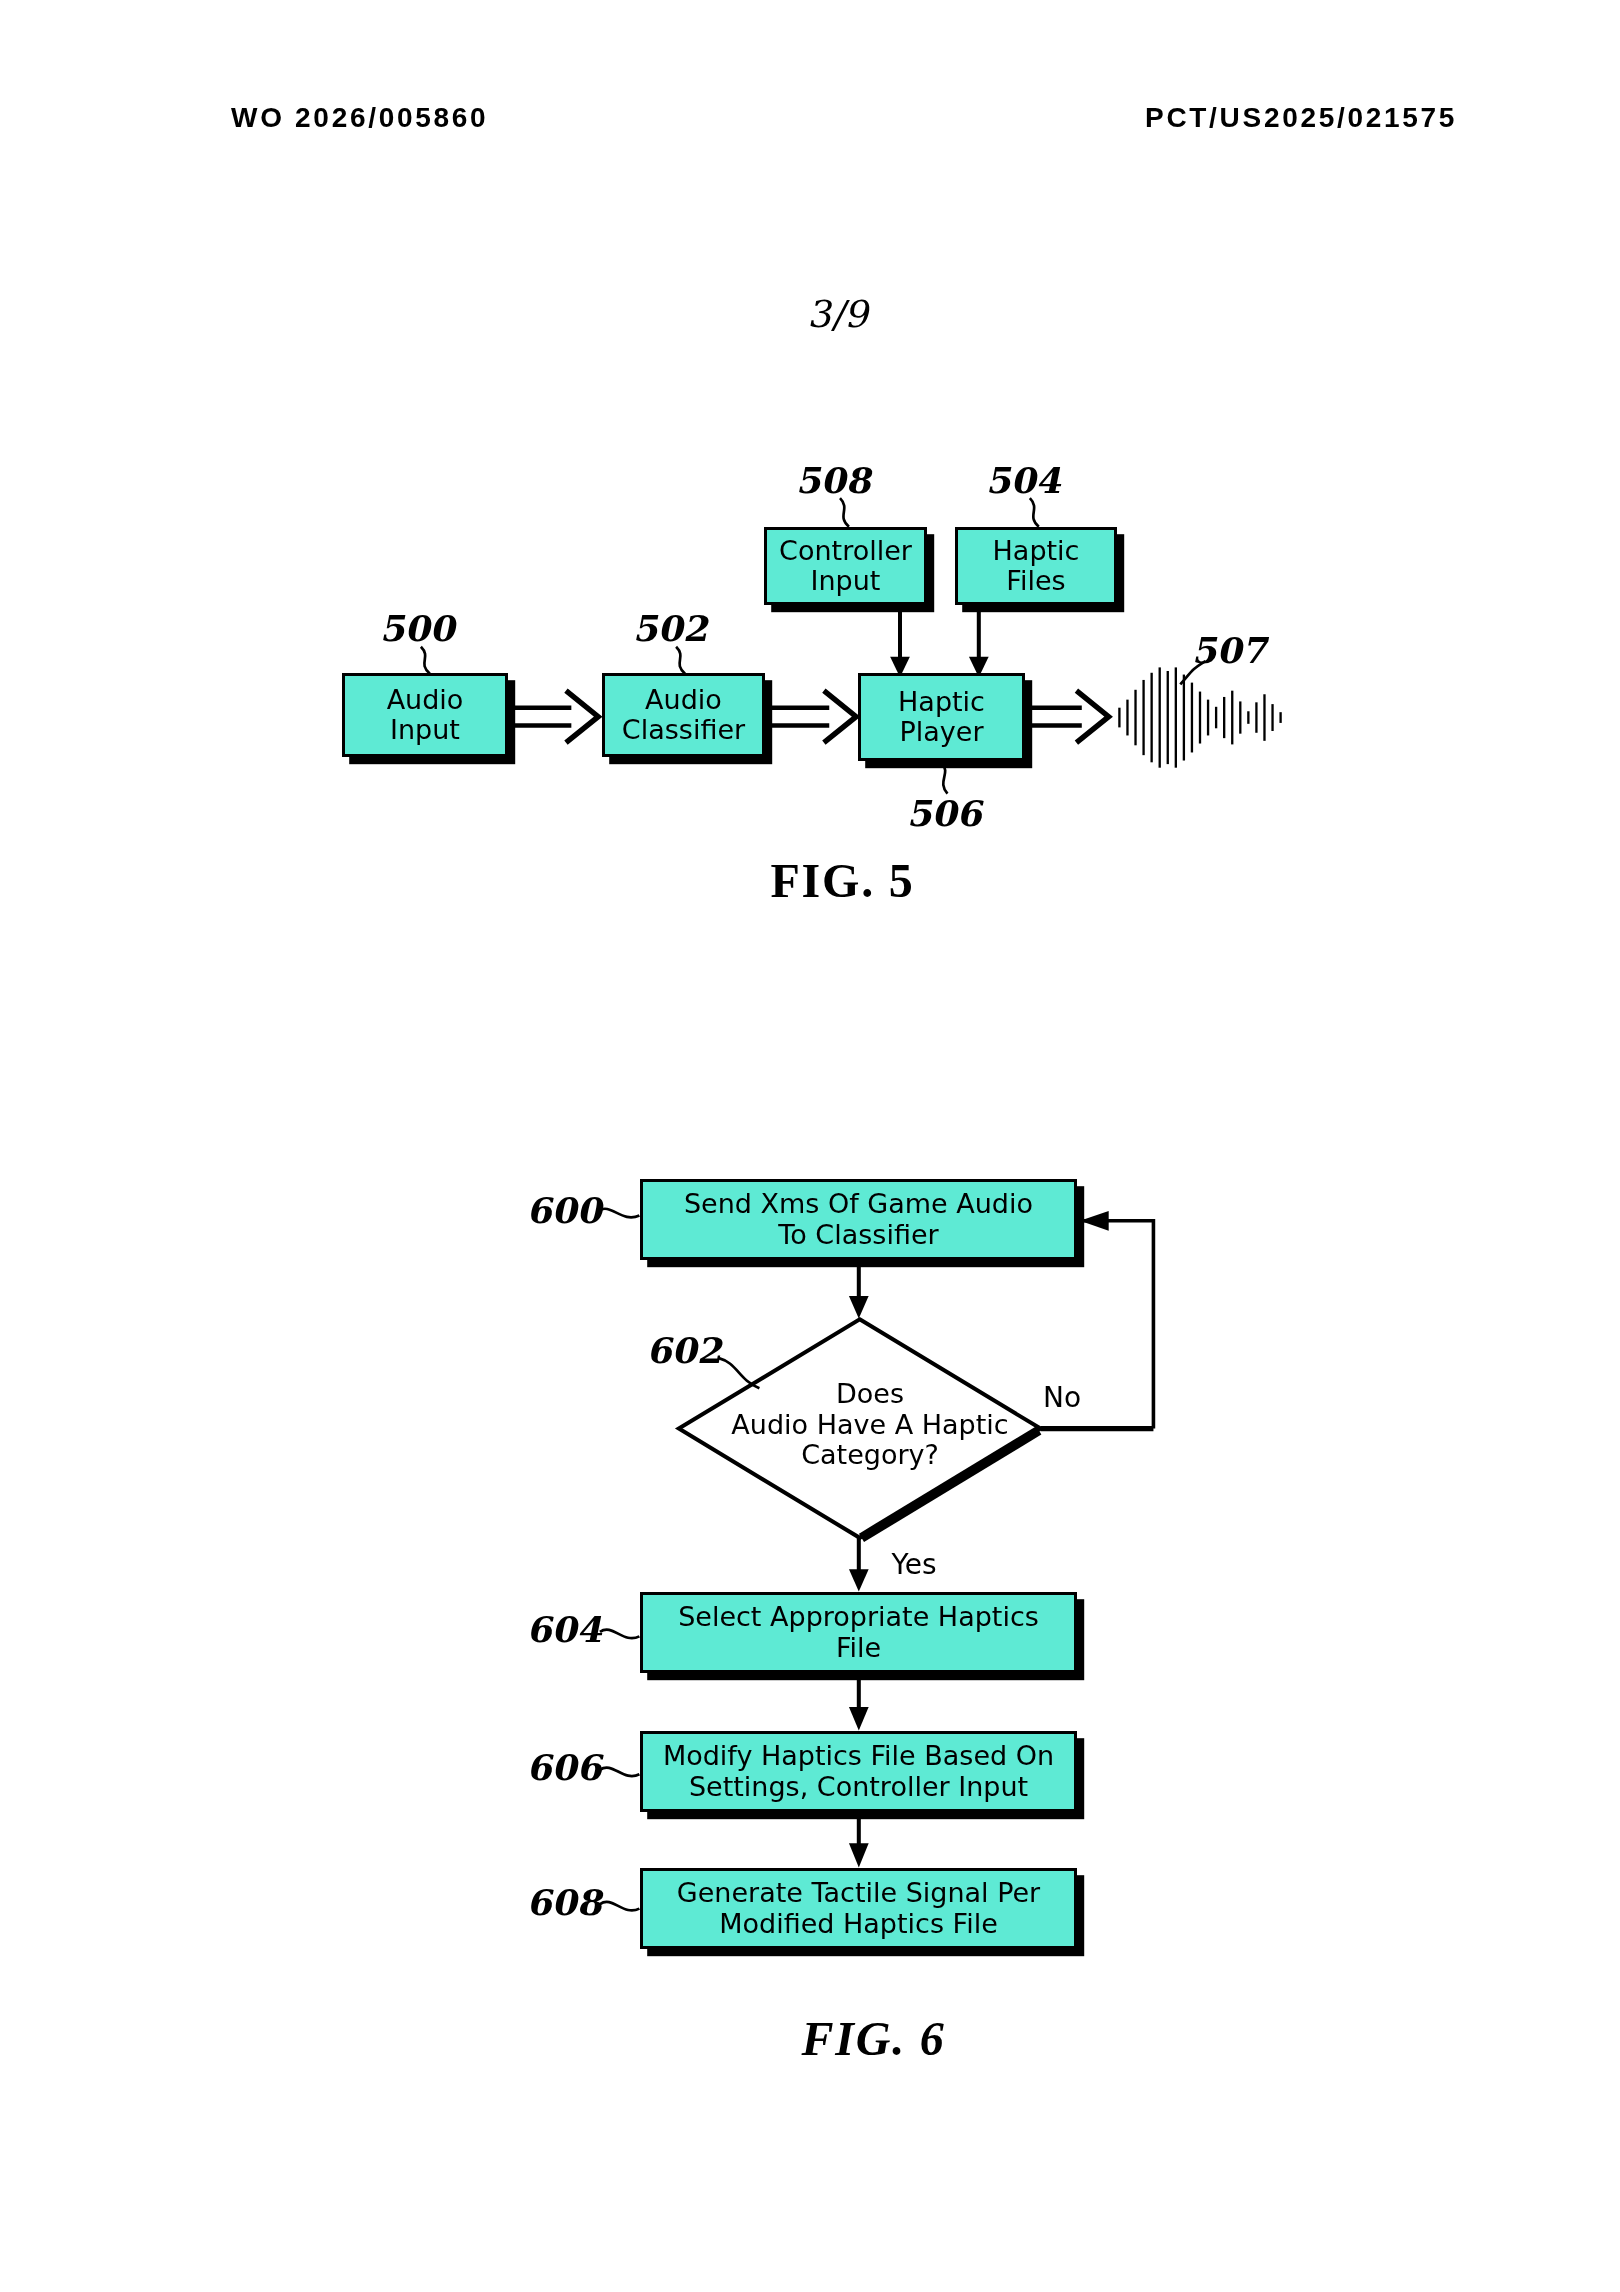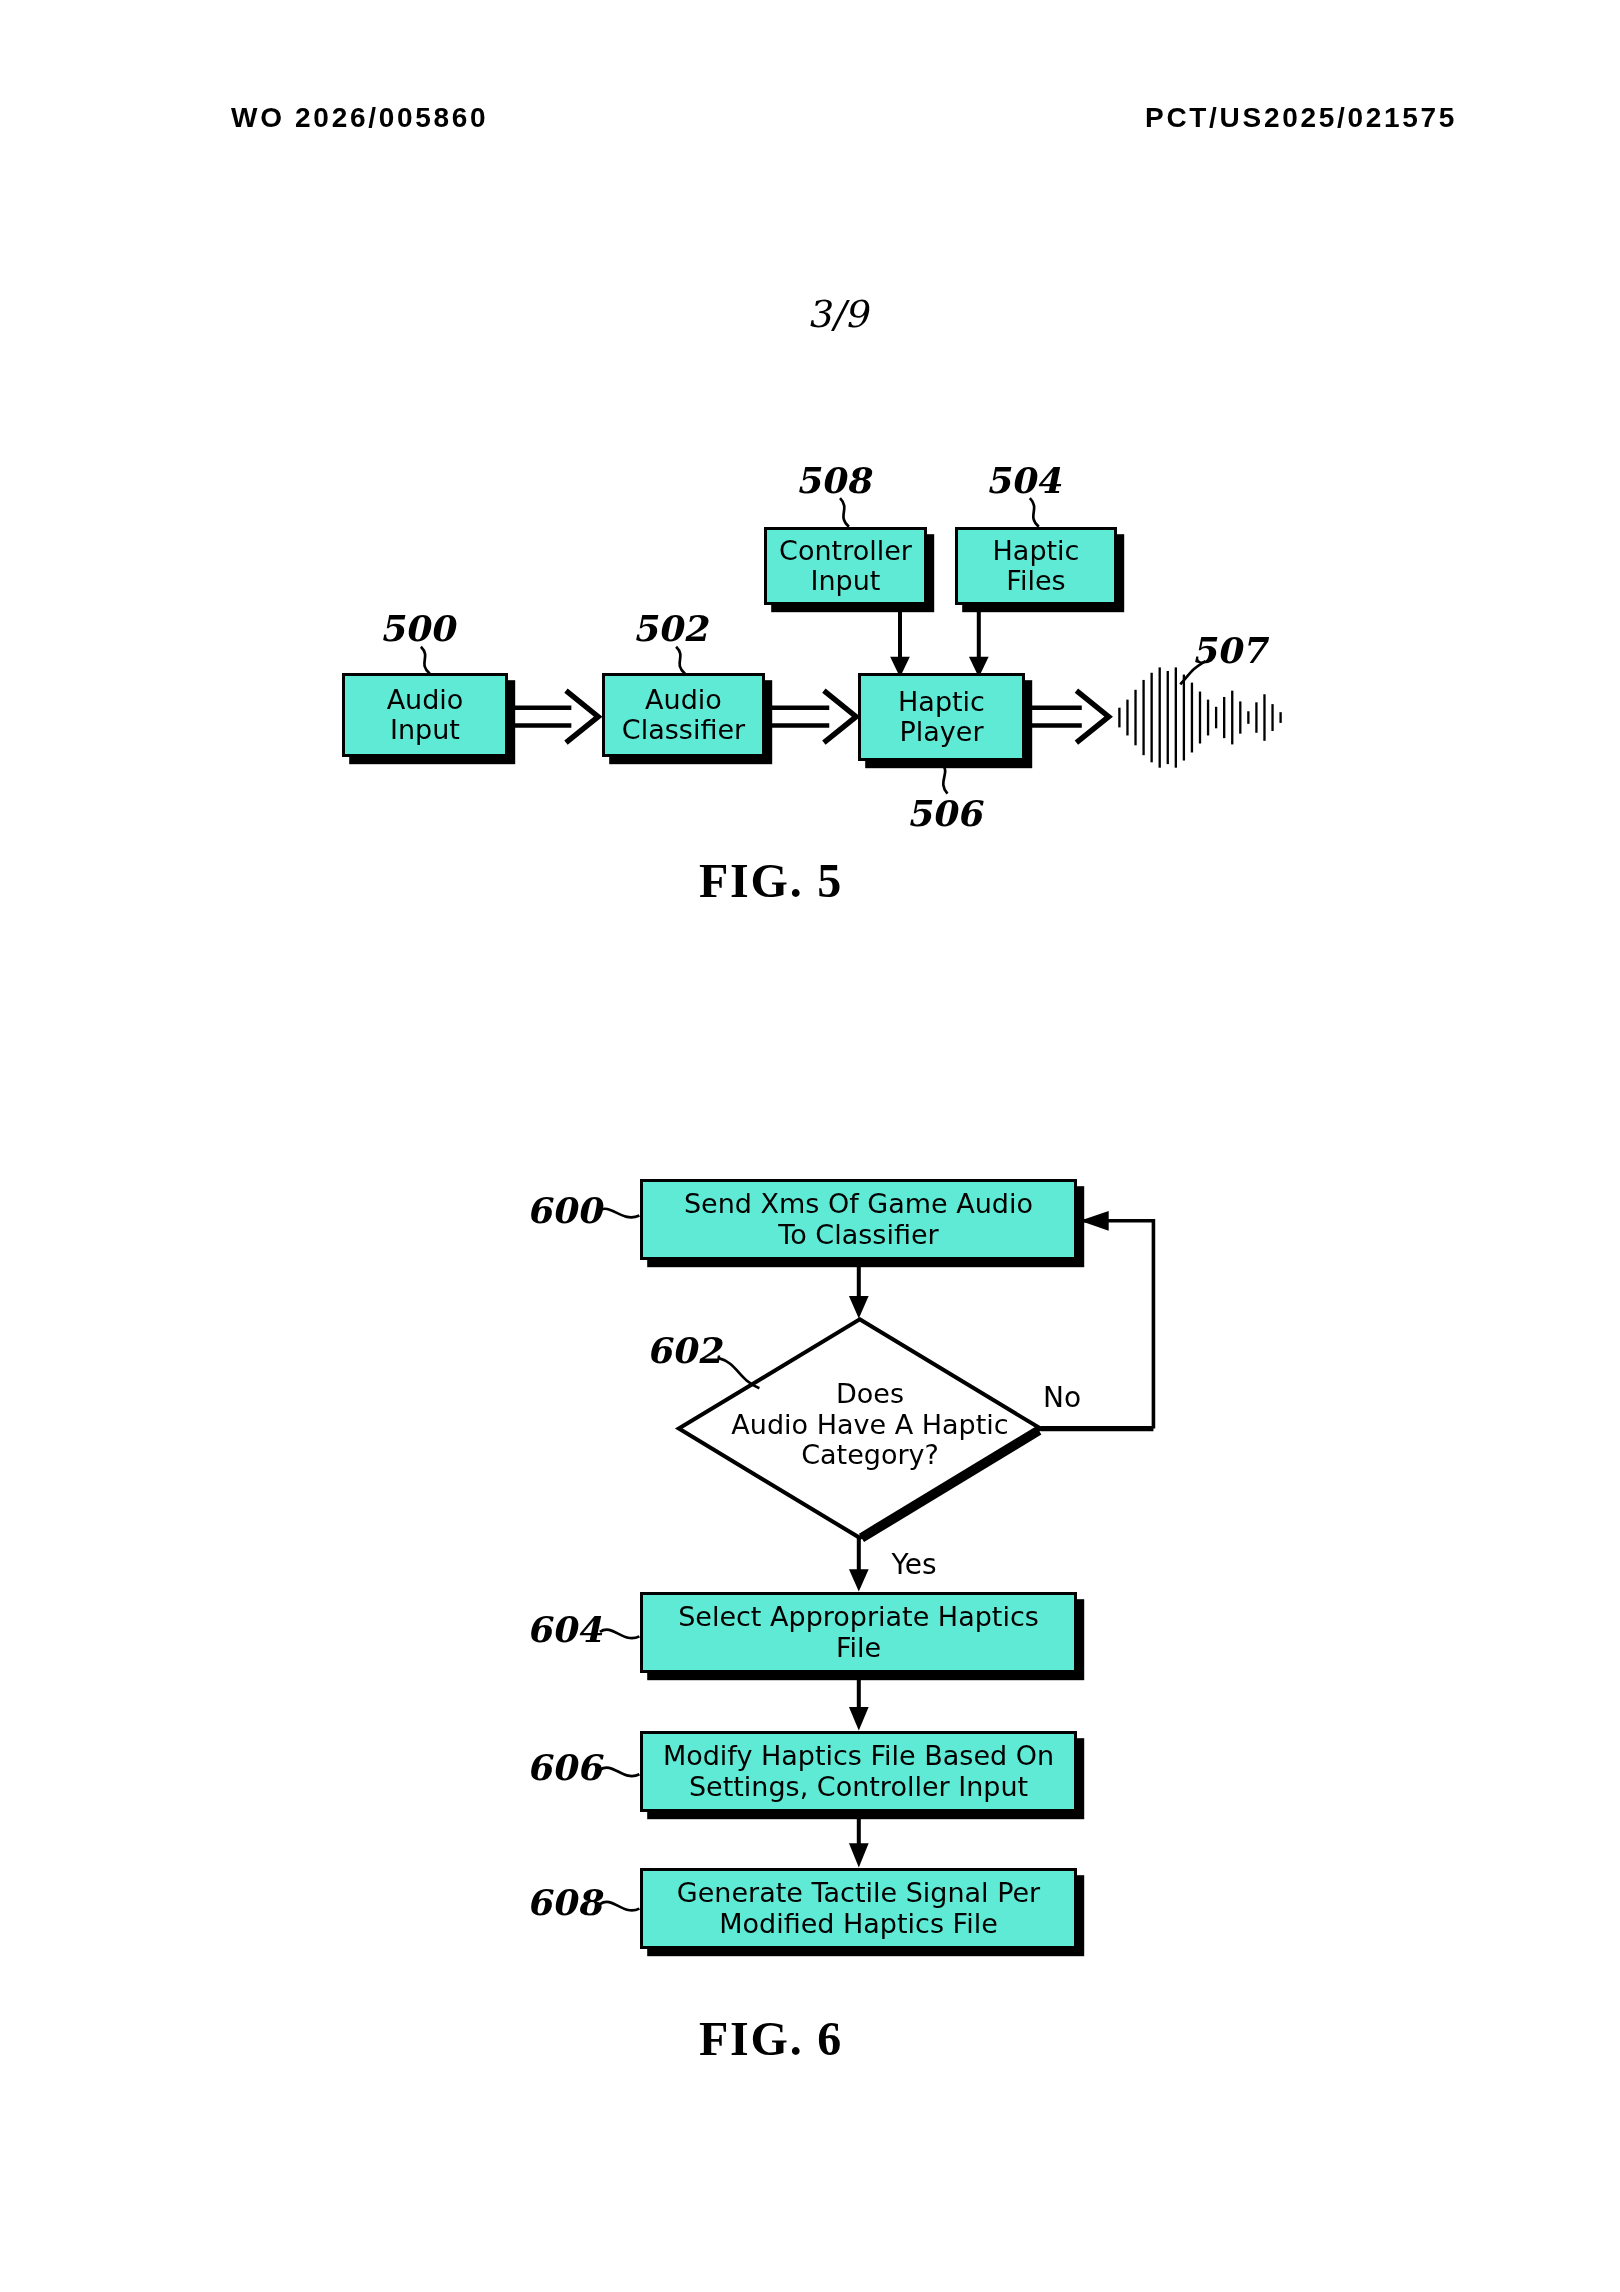--- a/index.html
+++ b/index.html
@@ -16,21 +16,21 @@
   .fbox{position:absolute;z-index:2;background:#5eead4;border:3.6px solid #000;
         box-shadow:7.2px 7.2px 0 0 #000;box-sizing:border-box;
         display:flex;align-items:center;justify-content:center;text-align:center;
         font-size:27px;line-height:1.13;white-space:pre-line;}
   .dtext{position:absolute;z-index:2;text-align:center;font-size:27px;line-height:1.13;
          white-space:pre-line;background:transparent;}
   .ref{position:absolute;z-index:2;width:116px;text-align:center;
        font-family:"DejaVu Serif","Liberation Serif",serif;font-style:italic;font-weight:bold;
        font-size:36px;white-space:nowrap;}
   .branch{position:absolute;z-index:2;width:90px;text-align:center;font-size:28px;}
-  .caption{position:absolute;z-index:2;width:287px;text-align:left;
+  .caption{position:absolute;z-index:2;width:287px;text-align:center;
            font-family:"Liberation Serif","DejaVu Serif",serif;font-weight:bold;font-size:48px;
            letter-spacing:1.8px;}
 </style>
 </head>
 <body>
 
 <div id="page">
 
   <div id="hdr-left" class="hdr">WO 2026/005860</div>
   <div id="hdr-right" class="hdr">PCT/US2025/021575</div>
@@ -164,16 +164,16 @@
 
   <div class="branch" style="left:869px;top:1548px;">Yes</div>
   <div class="branch" style="left:1017px;top:1381px;">No</div>
 
   <div class="ref" style="left:509px;top:1189px;">600</div>
   <div class="ref" style="left:629px;top:1329px;">602</div>
   <div class="ref" style="left:509px;top:1608px;">604</div>
   <div class="ref" style="left:509px;top:1746px;">606</div>
   <div class="ref" style="left:509px;top:1881px;">608</div>
 
-  <div class="caption" style="left:699px;top:2011px;">FIG. 6</div>
+  <div class="caption" style="left:730px;top:2011px;font-style:italic;">FIG. 6</div>
 
 </div>
 
 
 </body></html>

